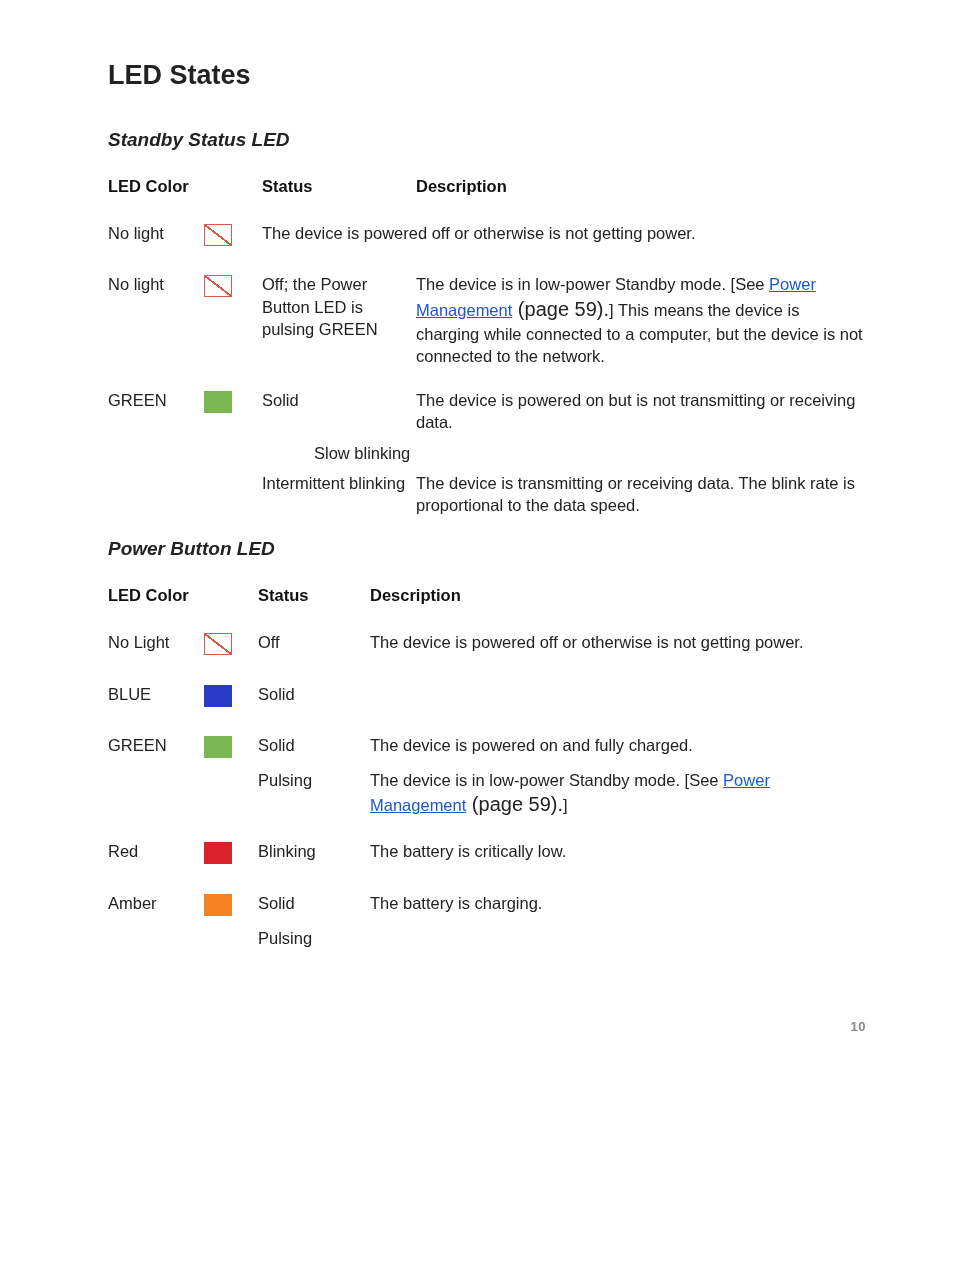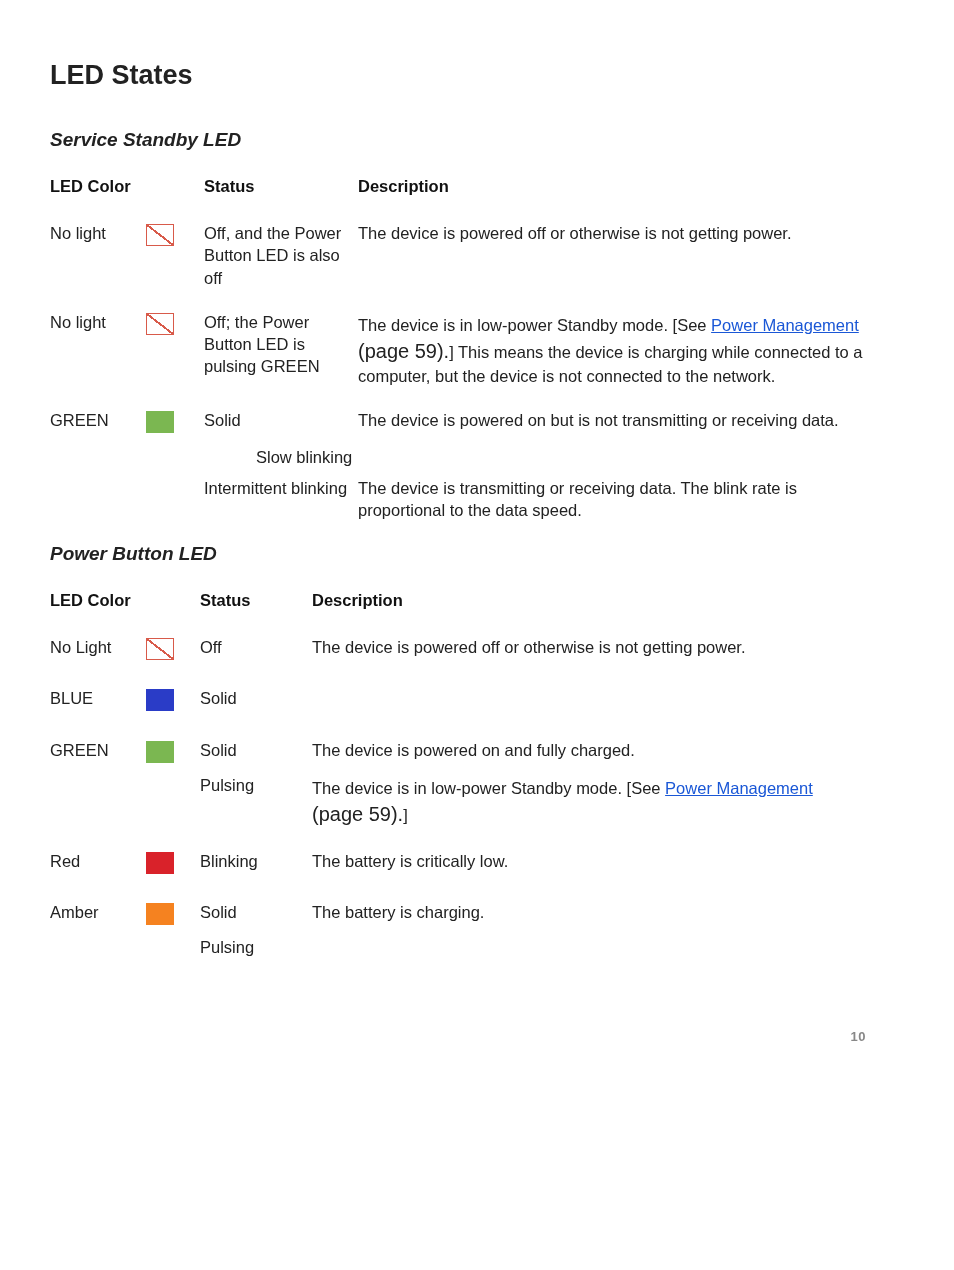--- a/index.html
+++ b/index.html
@@ -1,17 +1,17 @@
 <!DOCTYPE html>
 <html><head>
 <meta charset="utf-8">
 <style>
   * { box-sizing: border-box; margin: 0; padding: 0; }
   html, body { width: 954px; background: #fff; font-family: "Myriad Pro", "Segoe UI", "Helvetica Neue", Arial, sans-serif; color: #222; }
-  .page { padding: 60px 88px 40px 50px; }
+  .page { padding: 60px 88px 40px 108px; }
 
   h1.title { font-size: 27px; font-weight: 700; margin-bottom: 38px; }
   h2.section { font-size: 19px; font-weight: 700; font-style: italic; margin-bottom: 26px; margin-top: 10px; }
   .section2 { margin-top: 64px; }
 
   .tbl { width: 100%; }
   .hdr, .row { display: flex; align-items: flex-start; }
   .hdr { font-weight: 700; margin-bottom: 26px; color: #111; justify-content: center; }
 
   
@@ -45,34 +45,33 @@
 
   .footer { text-align: right; margin-top: 70px; font-size: 13px; font-weight: 700; color: #888; letter-spacing: 0.5px; }
 </style>
 </head>
 <body>
 
 <div class="page">
 
   <h1 class="title">LED States</h1>
 
-  <h2 class="section">Service Standby LED</h2>
+  <h2 class="section">Standby Status LED</h2>
 
   <div class="tbl t1">
     <div class="hdr">
       <div class="c-color">LED Color</div>
       <div class="c-sw"></div>
       <div class="c-stat">Status</div>
       <div class="c-desc">Description</div>
     </div>
 
     <div class="row">
       <div class="c-color">No light</div>
       <div class="c-sw"><span class="sw sw-none"></span></div>
-      <div class="c-stat">Off, and the Power Button LED is also off</div>
       <div class="c-desc">The device is powered off or otherwise is not getting power.</div>
     </div>
 
     <div class="row">
       <div class="c-color">No light</div>
       <div class="c-sw"><span class="sw sw-none"></span></div>
       <div class="c-stat">Off; the Power Button LED is pulsing GREEN</div>
       <div class="c-desc">
         <span>The device is in low-power Standby mode. [See </span><a href="#" class="lnk">Power Management</a><span class="pref"> (page 59).</span><span>] This means the device is charging while connected to a computer, but the device is not connected to the network.</span>
       </div>

